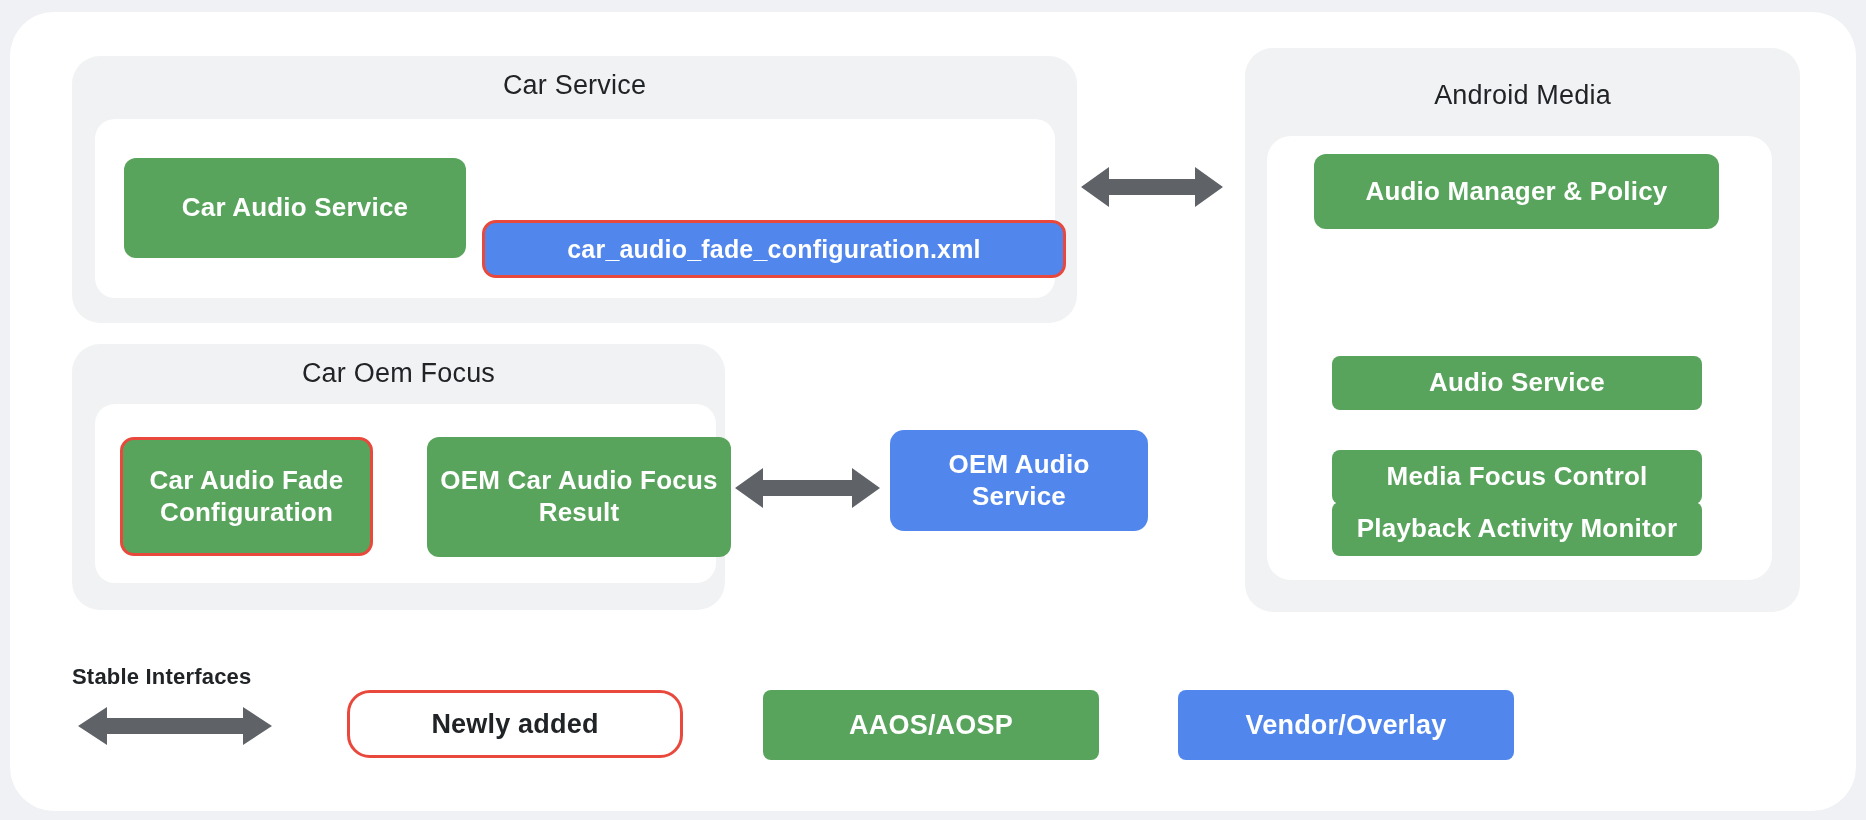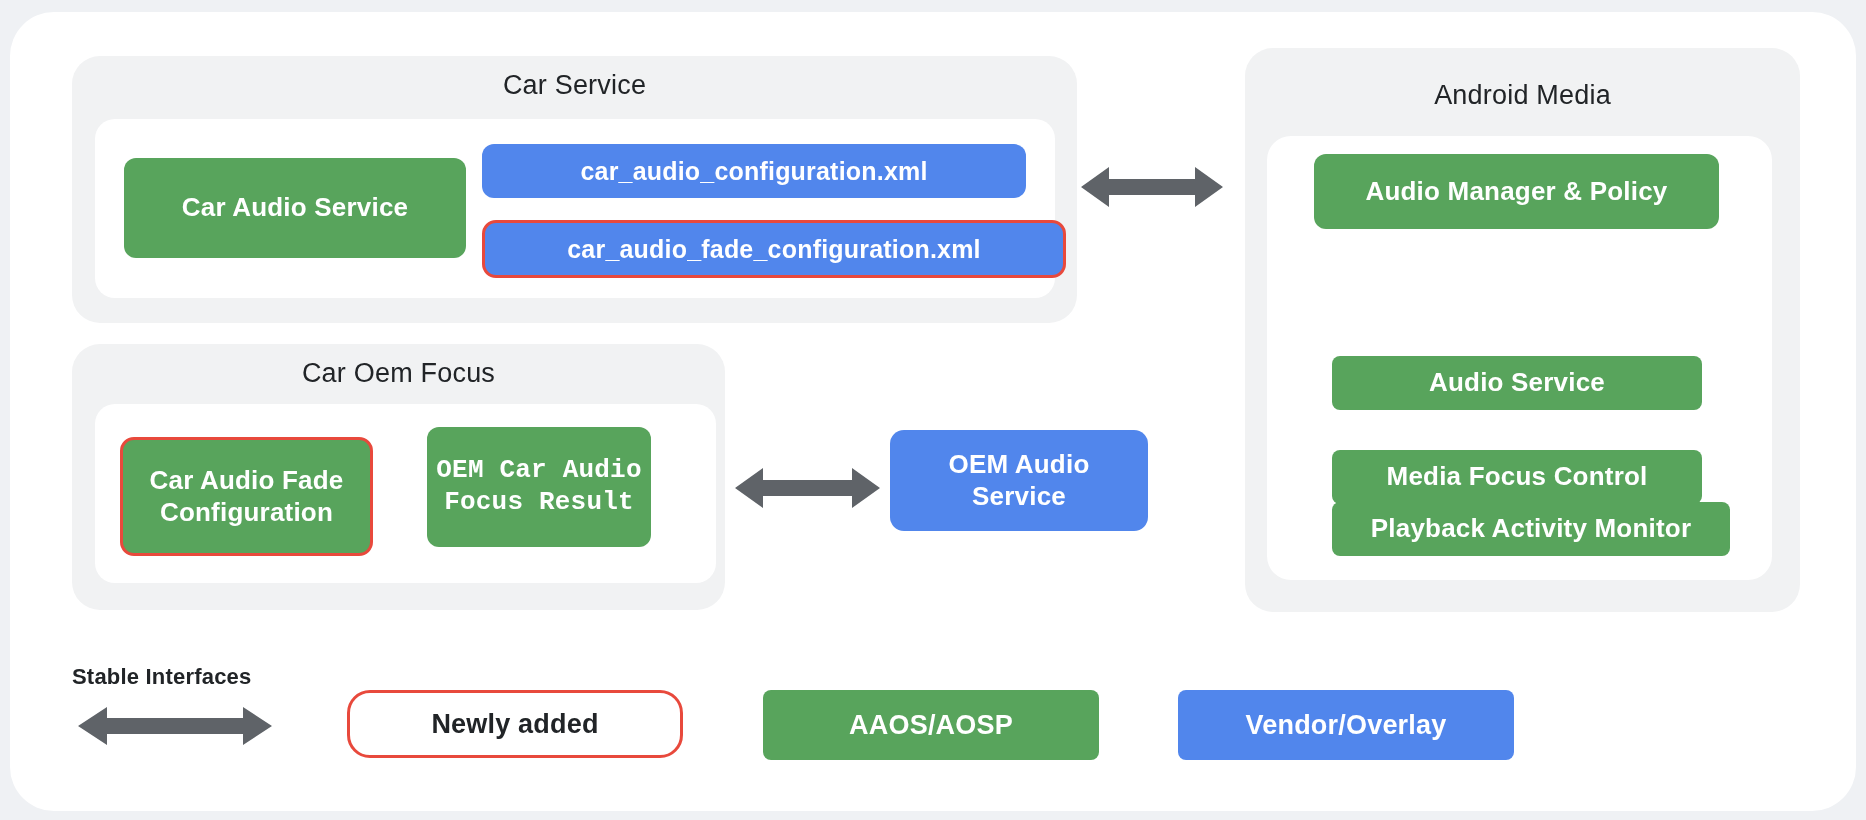--- a/index.html
+++ b/index.html
@@ -89,44 +89,43 @@
 </style>
 </head>
 <body>
 
 <div class="main-card"></div>
 
 <section class="group" style="left:72px; top:56px; width:1005px; height:267px;">
   <div class="group-title" style="top:14px;">Car Service</div>
   <div class="panel" style="left:23px; top:63px; width:960px; height:179px;">
     <div class="node green" style="left:29px; top:39px; width:342px; height:100px;">Car Audio Service</div>
-    <div class="node blue xml" style="left:387px; top:25px; width:544px; height:54px;">car_audio_configuration.xml</div>
     <div class="node blue xml red-outline" style="left:387px; top:101px; width:584px; height:58px;">car_audio_fade_configuration.xml</div>
   </div>
 </section>
 
 <svg class="arrow-icon" style="left:1081px; top:167px;" width="142" height="40" viewBox="0 0 142 40">
   <polygon points="0,20 28,0 28,12 114,12 114,0 142,20 114,40 114,28 28,28 28,40" fill="#5F6368"></polygon>
 </svg>
 
 <section class="group" style="left:1245px; top:48px; width:555px; height:564px;">
   <div class="group-title" style="top:32px;">Android Media</div>
   <div class="panel" style="left:22px; top:88px; width:505px; height:444px; border-radius:24px;">
     <div class="node green" style="left:47px; top:18px; width:405px; height:75px;">Audio Manager &amp; Policy</div>
     <div class="node green" style="left:65px; top:220px; width:370px; height:54px; border-radius:8px;">Audio Service</div>
     <div class="node green" style="left:65px; top:294px; width:370px; height:54px; border-radius:8px;margin-top:20px;">Media Focus Control</div>
-    <div class="node green" style="left:65px; top:366px; width:398px; height:54px; border-radius:8px;">Playback Activity Monitor</div>
+    <div class="node green" style="left:65px; top:366px; width:370px; height:54px; border-radius:8px;">Playback Activity Monitor</div>
   </div>
 </section>
 
 <section class="group" style="left:72px; top:344px; width:653px; height:266px;">
   <div class="group-title" style="top:14px;">Car Oem Focus</div>
   <div class="panel" style="left:23px; top:60px; width:621px; height:179px;">
     <div class="node green red-outline" style="left:25px; top:33px; width:253px; height:119px;">Car Audio Fade Configuration</div>
-    <div class="node green" style="left:332px; top:23px; width:224px; height:120px;font-family:Liberation Mono, monospace;">OEM Car Audio Focus Result</div>
+    <div class="node green" style="left:332px; top:33px; width:304px; height:120px;">OEM Car Audio Focus Result</div>
   </div>
 </section>
 
 <svg class="arrow-icon" style="left:735px; top:468px;" width="145" height="40" viewBox="0 0 145 40">
   <polygon points="0,20 28,0 28,12 117,12 117,0 145,20 117,40 117,28 28,28 28,40" fill="#5F6368"></polygon>
 </svg>
 
 <div class="node blue" style="left:890px; top:430px; width:258px; height:101px; padding:0 44px; border-radius:14px;">OEM Audio Service</div>
 
 <div class="legend-label" style="left:72px; top:664px;">Stable Interfaces</div>

